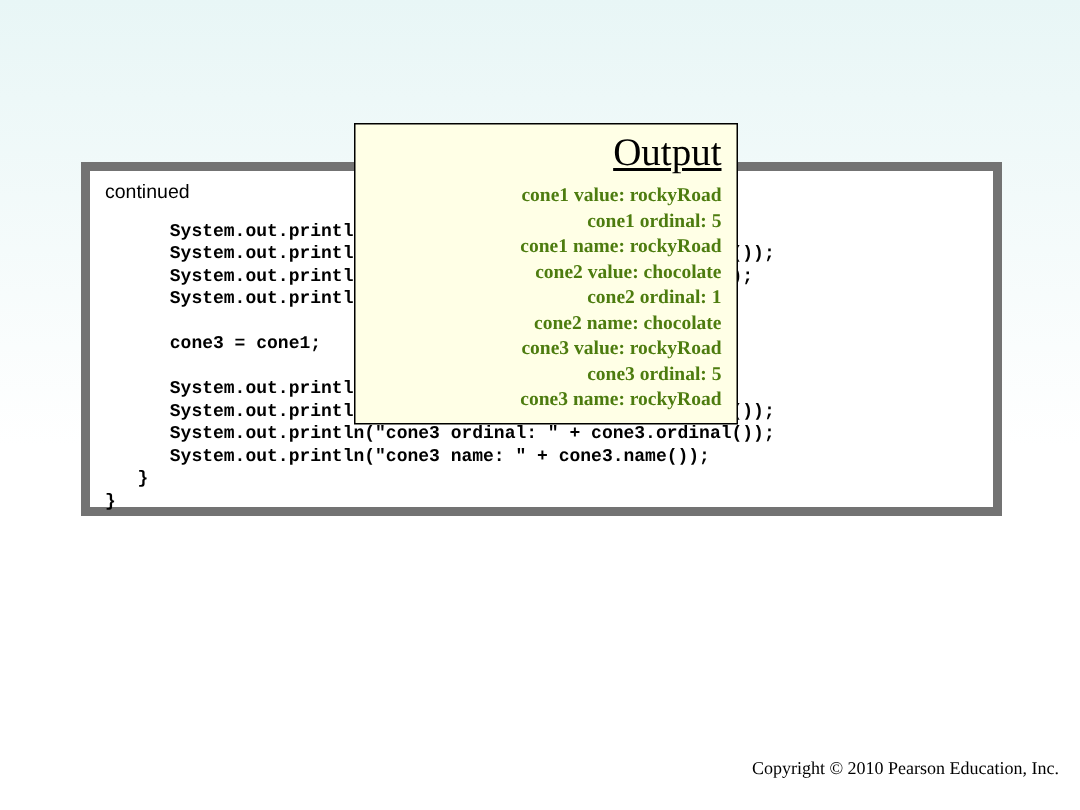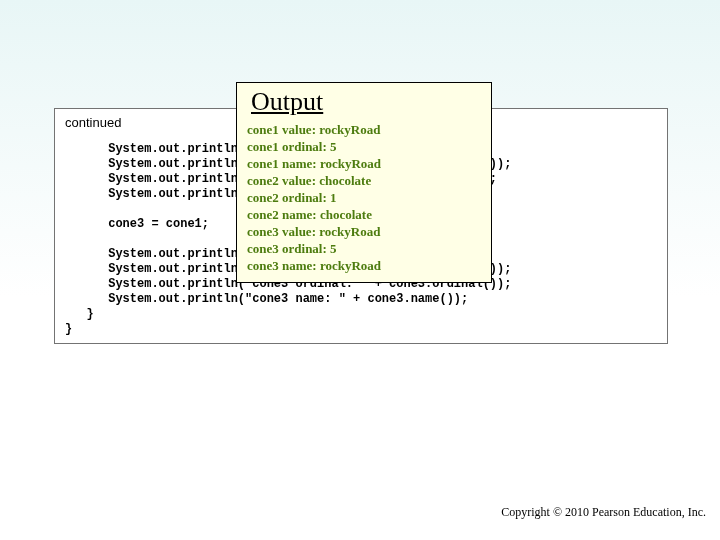--- a/index.html
+++ b/index.html
@@ -12,21 +12,21 @@
   }
   .slide {
     width: 720px; height: 540px;
     position: relative;
   }
   .code-box {
     position: absolute;
     left: 54px; top: 108px;
     width: 614px; height: 236px;
     background: #ffffff;
-    border: 1px solid #737373;
+    border: 6px solid #737373;
     padding: 6px 10px 6px 10px;
   }
   .continued {
     font-family: Arial, Helvetica, sans-serif;
     font-size: 13px;
     color: #000;
     margin: 0 0 12px 0;
   }
   pre.code {
     font-family: "Courier New", Courier, monospace;
@@ -37,20 +37,21 @@
     margin: 0;
     white-space: pre;
   }
   .output-box {
     position: absolute;
     left: 236px; top: 82px;
     width: 256px;
     background: #ffffe6;
     border: 1px solid #000;
     padding: 4px 10px 8px 10px;
+    text-align: right;
   }
   .output-title {
     font-family: "Times New Roman", Times, serif;
     font-size: 26px;
     text-decoration: underline;
     margin: 0 0 4px 4px;
     color: #000;
   }
   pre.outlines {
     font-family: Liberation Serif, serif;

